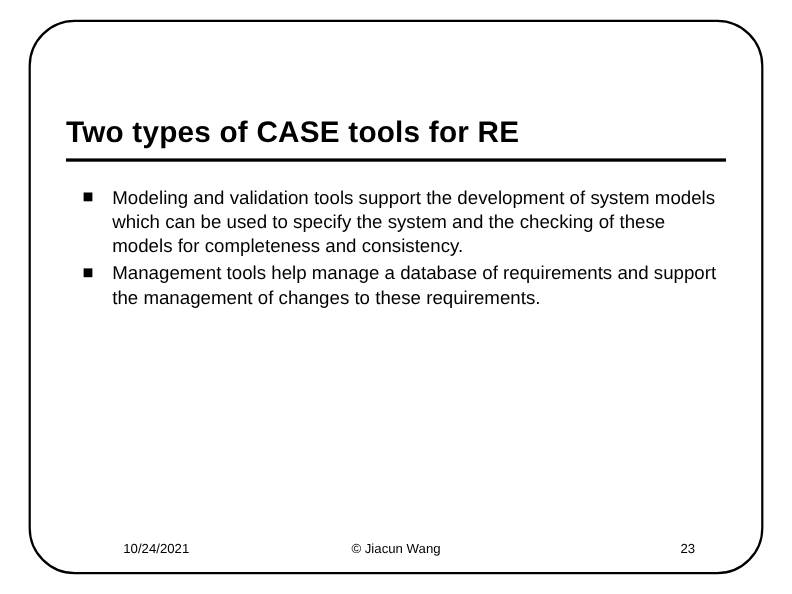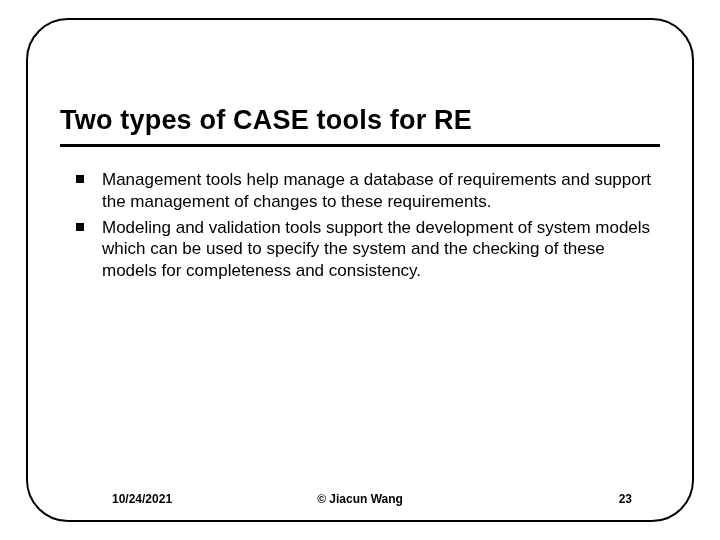--- a/index.html
+++ b/index.html
@@ -63,39 +63,38 @@
   .footer {
     position: absolute;
     left: 60px;
     right: 60px;
     bottom: 34px;
     display: flex;
     justify-content: space-between;
     align-items: flex-end;
     font-size: 12px;
     color: #000;
-    font-weight: bold;
   }
   .footer .date { margin-left: 52px; }
   .footer .center { position: absolute; left: 0; right: 0; text-align: center; }
   .footer .page { margin-right: 28px; }
 </style>
 </head>
 <body>
 
 <div class="slide">
   <div class="frame"></div>
 
   <div class="content">
     <div class="title">Two types of CASE tools for RE</div>
     <div class="title-underline"></div>
 
     <ul class="bullets">
+      <li>Modeling and validation tools support the development of system models which can be used to specify the system and the checking of these models for completeness and consistency.</li>
       <li>Management tools help manage a database of requirements and support the management of changes to these requirements.</li>
-      <li>Modeling and validation tools support the development of system models which can be used to specify the system and the checking of these models for completeness and consistency.</li>
     </ul>
   </div>
 
   <div class="footer">
     <span class="date">10/24/2021</span>
     <span class="center">© Jiacun Wang</span>
     <span class="page">23</span>
   </div>
 </div>
 

